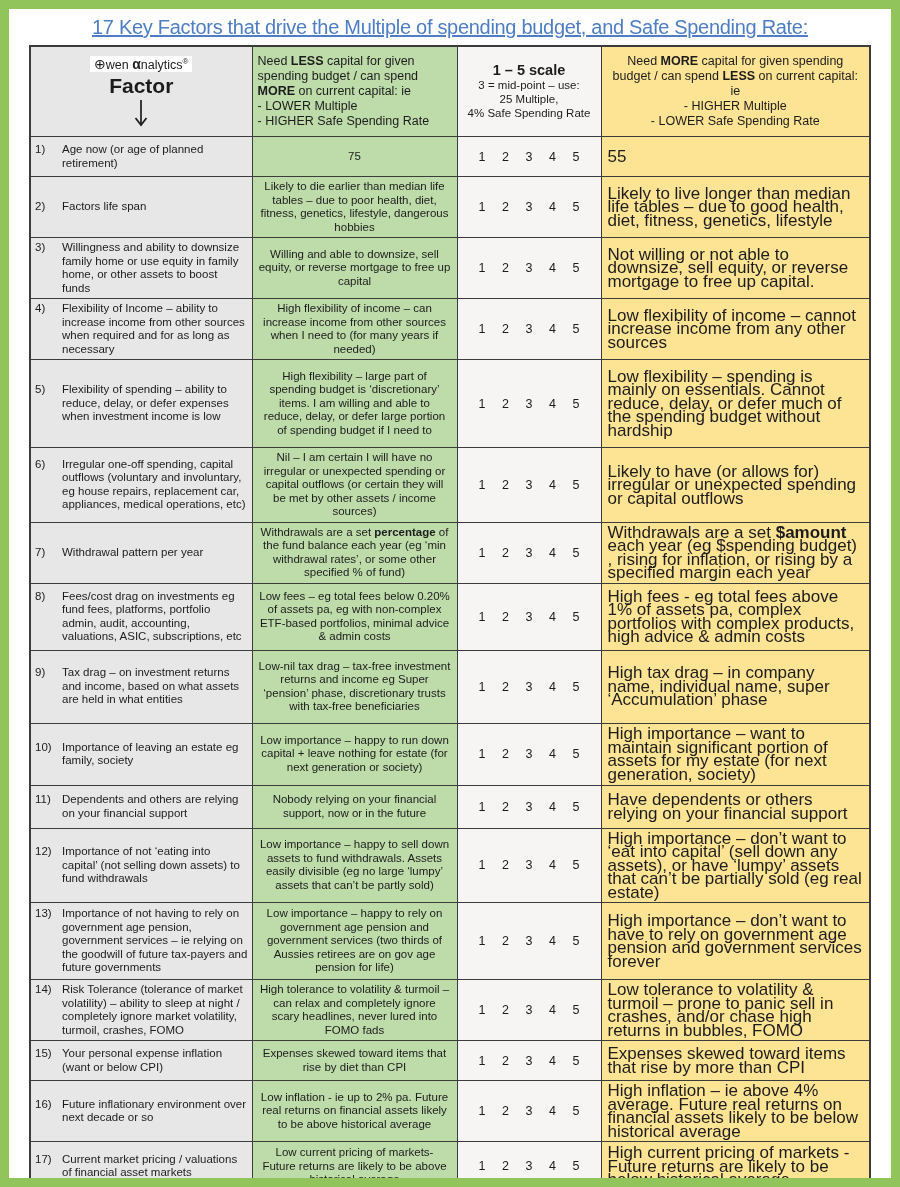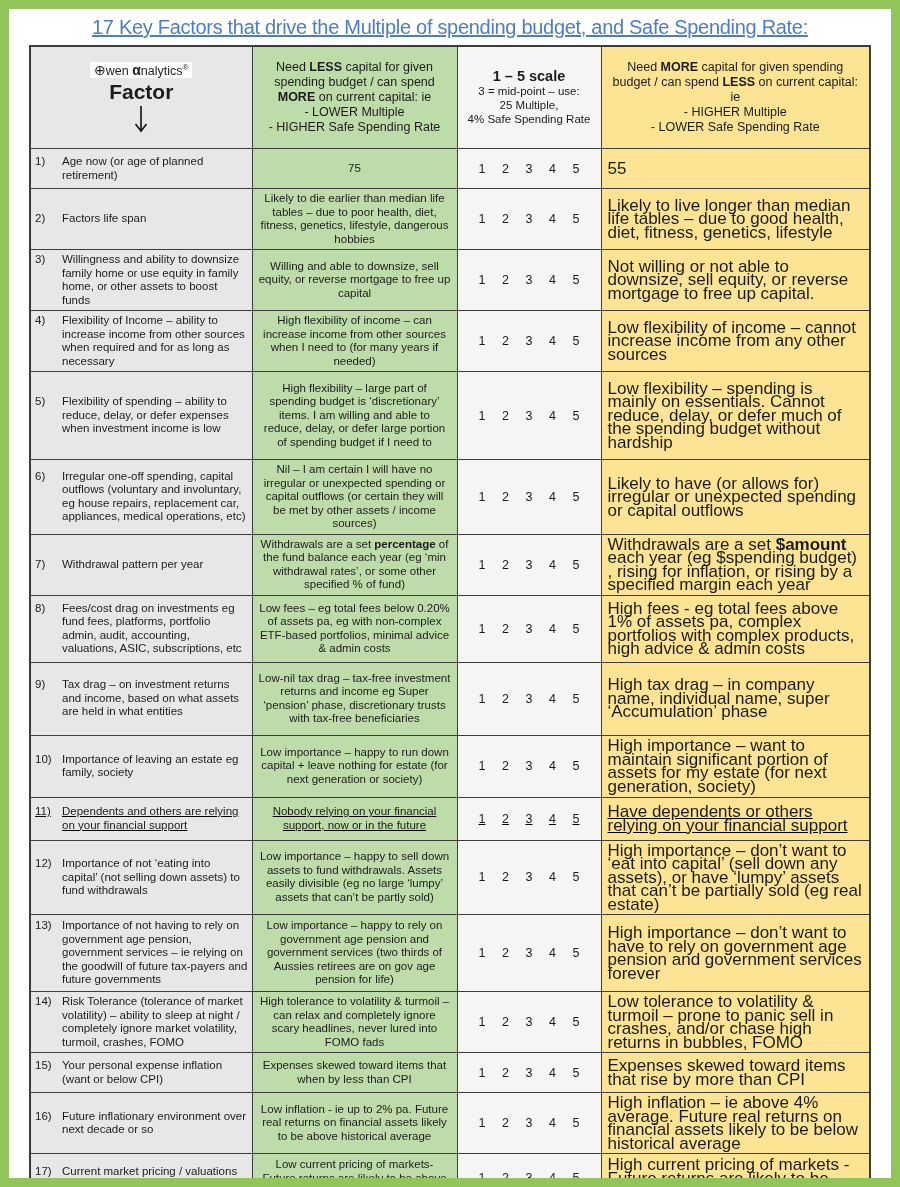--- a/index.html
+++ b/index.html
@@ -44,21 +44,21 @@
 
   
   thead th { height: 85px; font-weight: normal; }
   .h-factor { background: var(--factor-gray, #e8e7e7); text-align: center; padding: 2px; margin-left: 36px; }
   .logo { background: #fff; display: inline-block; padding: 0 4px; font-size: 12.5px; white-space: nowrap; }
   .logo .logo-sym { font-size: 14px; }
   .logo .alpha { font-size: 14px; font-weight: bold; }
   .logo sup { font-size: 8px; }
   .factor-word { font-size: 21px; font-weight: bold; margin-top: 1px; }
   .arrow-wrap { height: 28px; line-height: 0; margin-top: 2px; }
-  .h-less  { background: var(--less-green, #bedcaa); font-size: 12.5px; line-height: 15px; padding: 8px 5px; text-align: center; }
+  .h-less  { background: var(--less-green, #bedcaa); font-size: 12.5px; line-height: 15px; padding: 2px 5px; text-align: left; }
   .h-scale { background: var(--scale-bg, #f6f5f3); font-size: 11.5px; line-height: 14px; padding: 2px 3px; text-align: center; }
   .h-scale b { font-size: 14.5px; }
   .h-more  { background: var(--more-yellow, #fde394); font-size: 12.5px; line-height: 15px; padding: 2px 5px; text-align: center; }
 
   
   .factor-cell { background: var(--factor-gray, #e8e7e7); padding: 3px 4px; }
   .fc-inner { display: flex; align-items: flex-start; }
   .row-num { width: 27px; flex: none; font-size: 11.5px; line-height: 13.5px; }
   .factor-text { flex: 1; font-size: 11.5px; line-height: 13.5px; }
   .less-cell { background: var(--less-green, #bedcaa); text-align: center; font-size: 11.5px; line-height: 13.5px; padding: 3px 6px; }
@@ -291,21 +291,21 @@
           <div class="scale-nums">
             <span>1</span>
             <span>2</span>
             <span>3</span>
             <span>4</span>
             <span>5</span>
           </div>
         </td>
     <td class="more-cell">High importance – want to maintain significant portion of assets for my estate (for next generation, society)</td>
   </tr>
-      <tr style="height: 43px; text-decoration: underline;">
+      <tr style="height: 43px;">
     <td class="factor-cell">
       <div class="fc-inner">
         <span class="row-num">11)</span>
         <span class="factor-text">Dependents and others are relying on your financial support</span>
       </div>
     </td>
     <td class="less-cell">Nobody relying on your financial support, now or in the future</td>
     <td class="scale-cell">
           <div class="scale-nums">
             <span>1</span>
@@ -374,21 +374,21 @@
         </td>
     <td class="more-cell">Low tolerance to volatility &amp; turmoil – prone to panic sell in crashes, and/or chase high returns in bubbles, FOMO</td>
   </tr>
       <tr style="height: 40px;">
     <td class="factor-cell">
       <div class="fc-inner">
         <span class="row-num">15)</span>
         <span class="factor-text">Your personal expense inflation (want or below CPI)</span>
       </div>
     </td>
-    <td class="less-cell">Expenses skewed toward items that when by less than CPI</td>
+    <td class="less-cell">Expenses skewed toward items that rise by diet than CPI</td>
     <td class="scale-cell">
           <div class="scale-nums">
             <span>1</span>
             <span>2</span>
             <span>3</span>
             <span>4</span>
             <span>5</span>
           </div>
         </td>
     <td class="more-cell">Expenses skewed toward items that rise by more than CPI</td>

